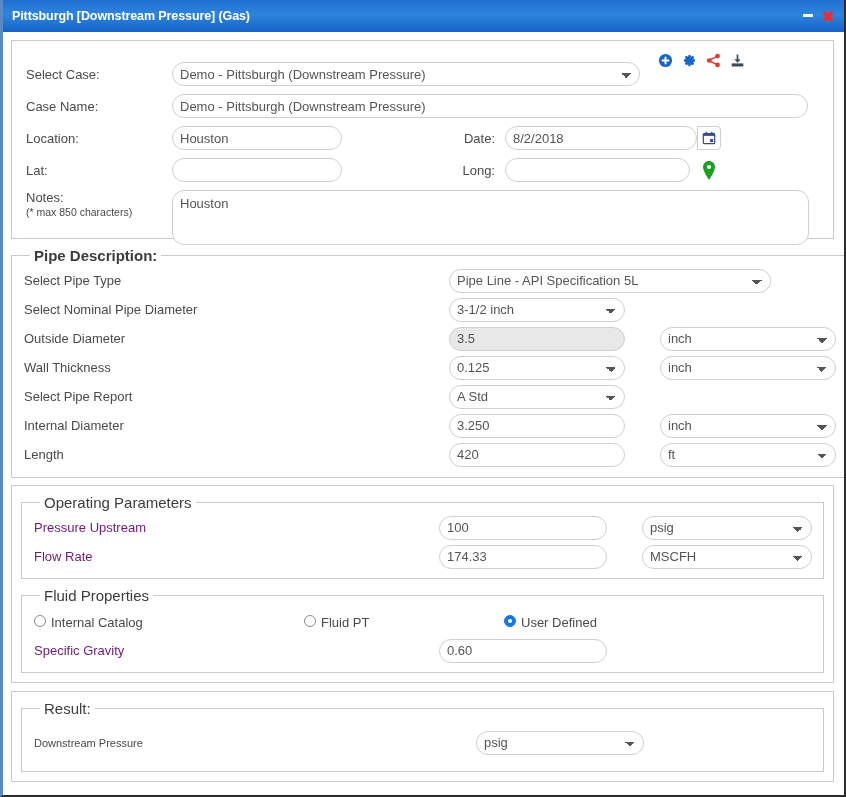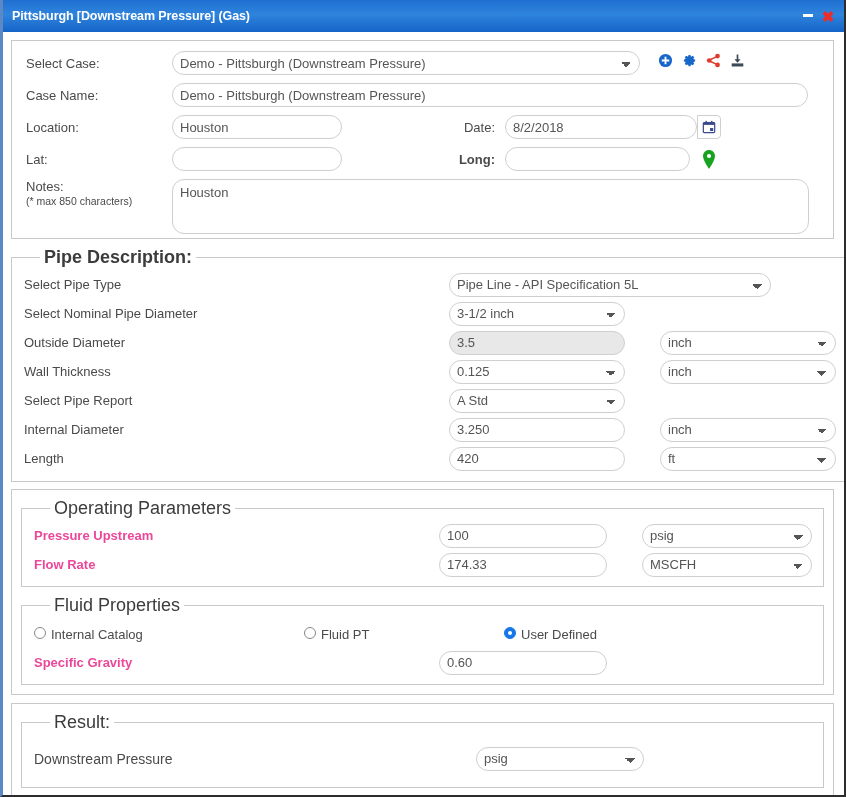--- a/index.html
+++ b/index.html
@@ -68,32 +68,32 @@
     padding: 8px 10px 0 8px;
     box-sizing: border-box;
   }
   fieldset {
     border: 1px solid #c9c9c9;
     margin: 0;
     padding: 0;
     box-sizing: border-box;
   }
   legend {
-    font-size: 18px;
+    font-size: 15px;
     color: #3c3c3c;
     padding: 0 4px;
-    margin-left: 16px;
+    margin-left: 6px;
   }
   legend.bold { font-weight: bold; }
 
   .panel-top {
     border: 1px solid #c9c9c9;
     height: 199px;
     box-sizing: border-box;
-    padding: 10px 12px 0 14px;
+    padding: 21px 12px 0 14px;
     position: relative;
   }
   .row {
     display: flex;
     align-items: center;
     margin-bottom: 8px;
   }
   .lbl {
     font-size: 13px;
     color: #4a4a4a;
@@ -202,21 +202,21 @@
 
   
   .panel-mid {
     border: 1px solid #c9c9c9;
     margin-top: 7px;
     padding: 8px 9px 9px 9px;
     box-sizing: border-box;
   }
   .fs-inner { padding: 2px 10px 7px 12px; }
   .orow { display: flex; align-items: center; height: 29px; }
-  .olabel { width: 405px; flex: 0 0 405px; font-size: 13px; color: #ec4899; font-weight: bold; }
+  .olabel { width: 405px; flex: 0 0 405px; font-size: 13px; color: #701a75; }
   .ofld { width: 168px; flex: 0 0 168px; }
   .ounit { width: 170px; flex: 0 0 170px; margin-left: 35px; }
 
   .radio-row { display: flex; align-items: center; height: 28px; margin-top: 2px; }
   .radio-item { display: flex; cursor: pointer; }
   .radio-item .rlabel { font-size: 13px; color: #4a4a4a; margin-left: 5px; }
   .rdot {
     width: 12px; height: 12px;
     border-radius: 50%;
     border: 1px solid #888;
@@ -240,21 +240,21 @@
 
   
   .panel-result {
     border: 1px solid #c9c9c9;
     margin-top: 8px;
     padding: 8px 9px 9px 9px;
     box-sizing: border-box;
   }
   .fs-result { padding: 6px 10px 14px 12px; }
   .rrow { display: flex; align-items: center; height: 29px; margin-top: 5px; }
-  .rlabel-w { width: 407px; flex: 0 0 407px; font-size: 14px; color: #4a4a4a; }
+  .rlabel-w { width: 407px; flex: 0 0 407px; font-size: 11px; color: #4a4a4a; }
   .rfld { width: 168px; flex: 0 0 168px; }
   .runit { width: 168px; flex: 0 0 168px; margin-left: 35px; }
 
   
   .btnbar {
     display: flex;
     justify-content: flex-end;
     gap: 6px;
     margin-top: 14px;
     padding-right: 15px;
@@ -345,21 +345,21 @@
               <rect x="4" y="1" width="1.6" height="3" fill="#3a4a8c"></rect>
               <rect x="10.4" y="1" width="1.6" height="3" fill="#3a4a8c"></rect>
               <rect x="9.2" y="9.2" width="3.6" height="3.4" fill="#3a4a8c"></rect>
             </svg>
         </span>
       </div>
 
       <div class="row">
         <span class="lbl lbl-w">Lat:</span>
         <input type="text" class="inp-lat" value="" style="">
-        <span class="right-label" style="margin-left:97px;font-weight:bold;">Long:</span>
+        <span class="right-label" style="margin-left:97px;">Long:</span>
         <input type="text" class="inp-long" value="" style="">
         <span class="pin">
           <svg width="14" height="19" viewBox="0 0 14 19">
               <path fill="#17a321" d="M7 0C3.7 0 1 2.7 1 6c0 4.4 6 13 6 13s6-8.6 6-13c0-3.3-2.7-6-6-6z"></path>
               <circle cx="7" cy="6" r="2.1" fill="#ffffff"></circle>
             </svg>
         </span>
       </div>
 
       <div class="row" style="align-items:flex-start;">

